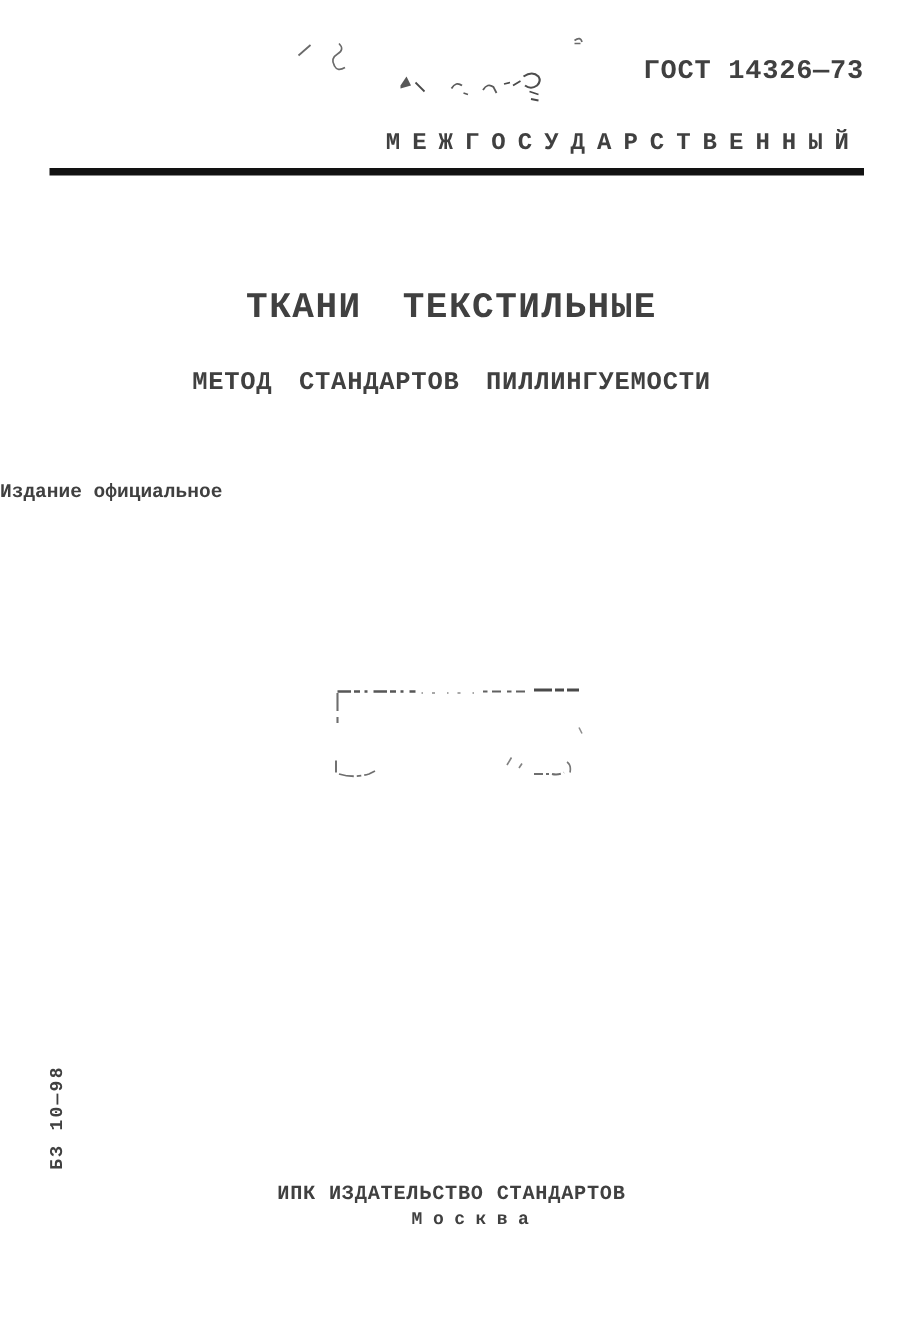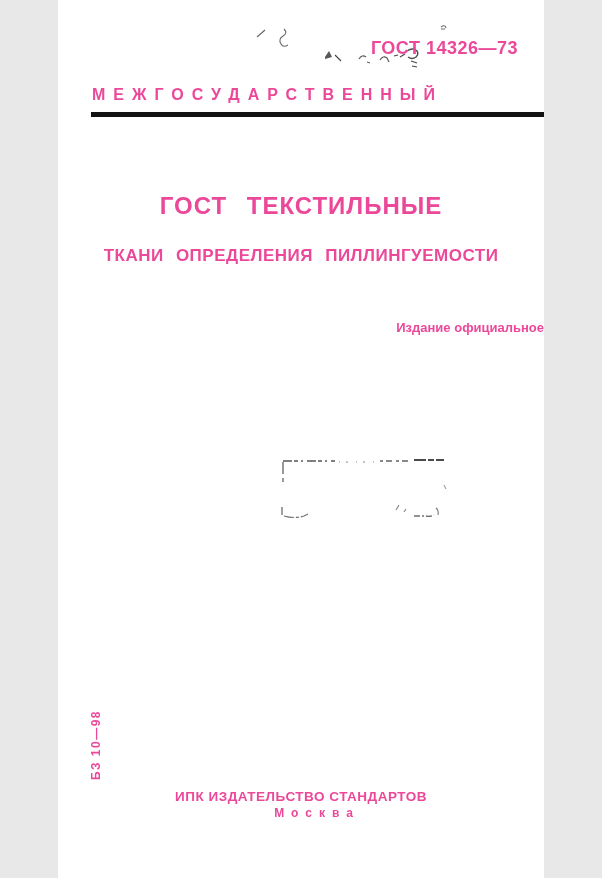--- a/index.html
+++ b/index.html
@@ -2,44 +2,44 @@
 <html><head>
 <meta charset="utf-8">
 <style>
   html, body {
     margin: 0;
     padding: 0;
     background: #e8e8e8;
   }
   .page {
     position: relative;
-    width: 486px;
+    width: 602px;
     height: 878px;
     margin: 0 auto;
     background: #ffffff;
-    font-family: Liberation Sans, sans-serif;
-    color: #ec4899;
+    font-family: Liberation Mono, monospace;
+    color: #404040;
     overflow: hidden;
   }
   .gost-number {
     position: absolute;
     top: 38px;
     right: 26px;
     font-size: 18px;
     font-weight: bold;
     letter-spacing: 0.5px;
     white-space: nowrap;
   }
   .header-row {
     position: absolute;
     top: 86px;
     left: 34px;
     right: 28px;
     display: flex;
-    justify-content: space-between;
+    justify-content: flex-end;
     align-items: baseline;
     font-size: 16px;
     font-weight: bold;
   }
   .header-word-left  { letter-spacing: 8px; white-space: nowrap; }
   .header-word-right { letter-spacing: 7px; white-space: nowrap; }
   .header-rule {
     position: absolute;
     top: 112px;
     left: 33px;
@@ -67,21 +67,21 @@
     font-size: 17px;
     font-weight: bold;
     letter-spacing: 0.5px;
     word-spacing: 7px;
   }
   .edition-note {
     position: absolute;
     top: 320px;
     left: 0;
     width: 100%;
-    text-align: right;
+    text-align: left;
     font-size: 13px;
     font-weight: bold;
   }
   .pencil-marks-svg {
     position: absolute;
     top: 15px;
     left: 185px;
     width: 215px;
     height: 60px;
   }
@@ -144,23 +144,23 @@
     <path d="M198 12 q4 -3 5 1 m-5 1 l4 0" stroke="#6a6a6a" stroke-width="1.1"></path>
   </svg>
 
   <div class="gost-number">ГОСТ 14326—73</div>
 
   <div class="header-row">
     <span class="header-word-left">МЕЖГОСУДАРСТВЕННЫЙ</span>
   </div>
   <div class="header-rule"></div>
 
-  <div class="doc-title">ГОСТ ТЕКСТИЛЬНЫЕ</div>
+  <div class="doc-title">ТКАНИ ТЕКСТИЛЬНЫЕ</div>
 
-  <div class="doc-subtitle">ТКАНИ ОПРЕДЕЛЕНИЯ ПИЛЛИНГУЕМОСТИ</div>
+  <div class="doc-subtitle">МЕТОД СТАНДАРТОВ ПИЛЛИНГУЕМОСТИ</div>
 
   <div class="edition-note">Издание официальное</div>
 
   <svg class="stamp-svg" viewBox="0 0 175 75" fill="none">
     <path d="M7 11 h52" stroke="#3a3a3a" stroke-width="1.6" stroke-dasharray="9 2 4 3 2 4" opacity="0.85"></path>
     <path d="M63 12 h38" stroke="#5a5a5a" stroke-width="1" stroke-dasharray="1 6 2 8" opacity="0.7"></path>
     <path d="M104 11 h28" stroke="#3a3a3a" stroke-width="1.4" stroke-dasharray="3 3 6 4" opacity="0.8"></path>
     <path d="M138 10 h30" stroke="#2a2a2a" stroke-width="2" stroke-dasharray="12 2 6 2" opacity="0.85"></path>
     <path d="M7 12 v12 m0 4 v4" stroke="#4a4a4a" stroke-width="1.4" opacity="0.8"></path>
     <path d="M168 35 l2 4" stroke="#5a5a5a" stroke-width="1" opacity="0.7"></path>

